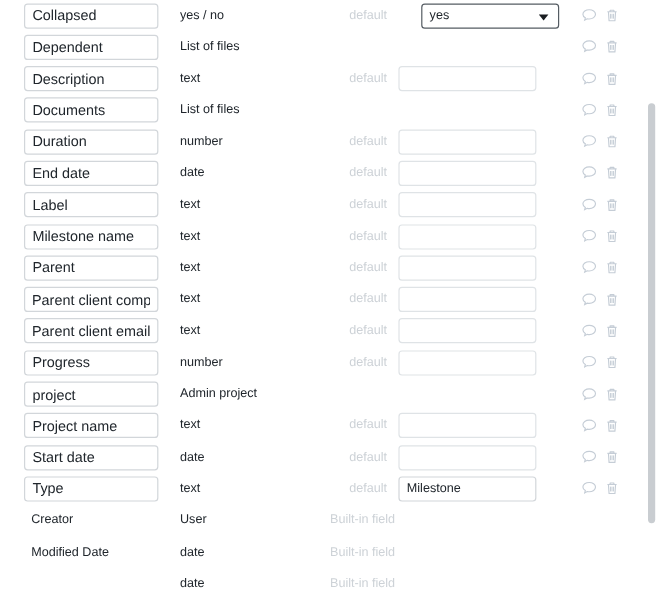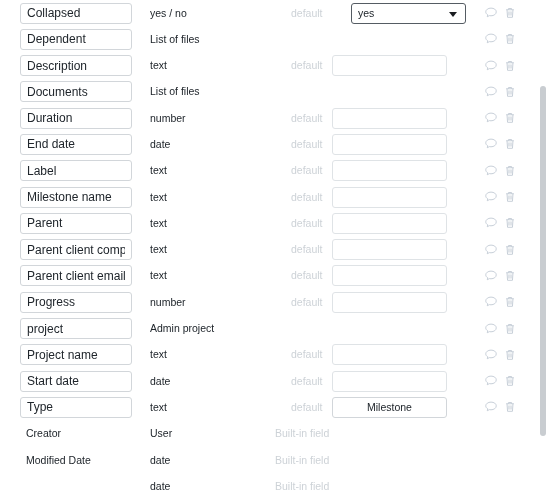--- a/index.html
+++ b/index.html
@@ -107,21 +107,20 @@
     background: #ffffff;
     font-family: "Liberation Sans", sans-serif;
     font-size: 10.5px;
     color: #20262c;
     padding: 0 6px;
     line-height: 19px;
     outline: none;
   }
   .default-input.filled {
     border-color: #d2d6da;
-    text-align: center;
   }
 
   .default-select {
     position: absolute;
     left: 332px;
     top: 2.5px;
     width: 115px;
     height: 21px;
     box-sizing: border-box;
     border: 1px solid #555c63;

